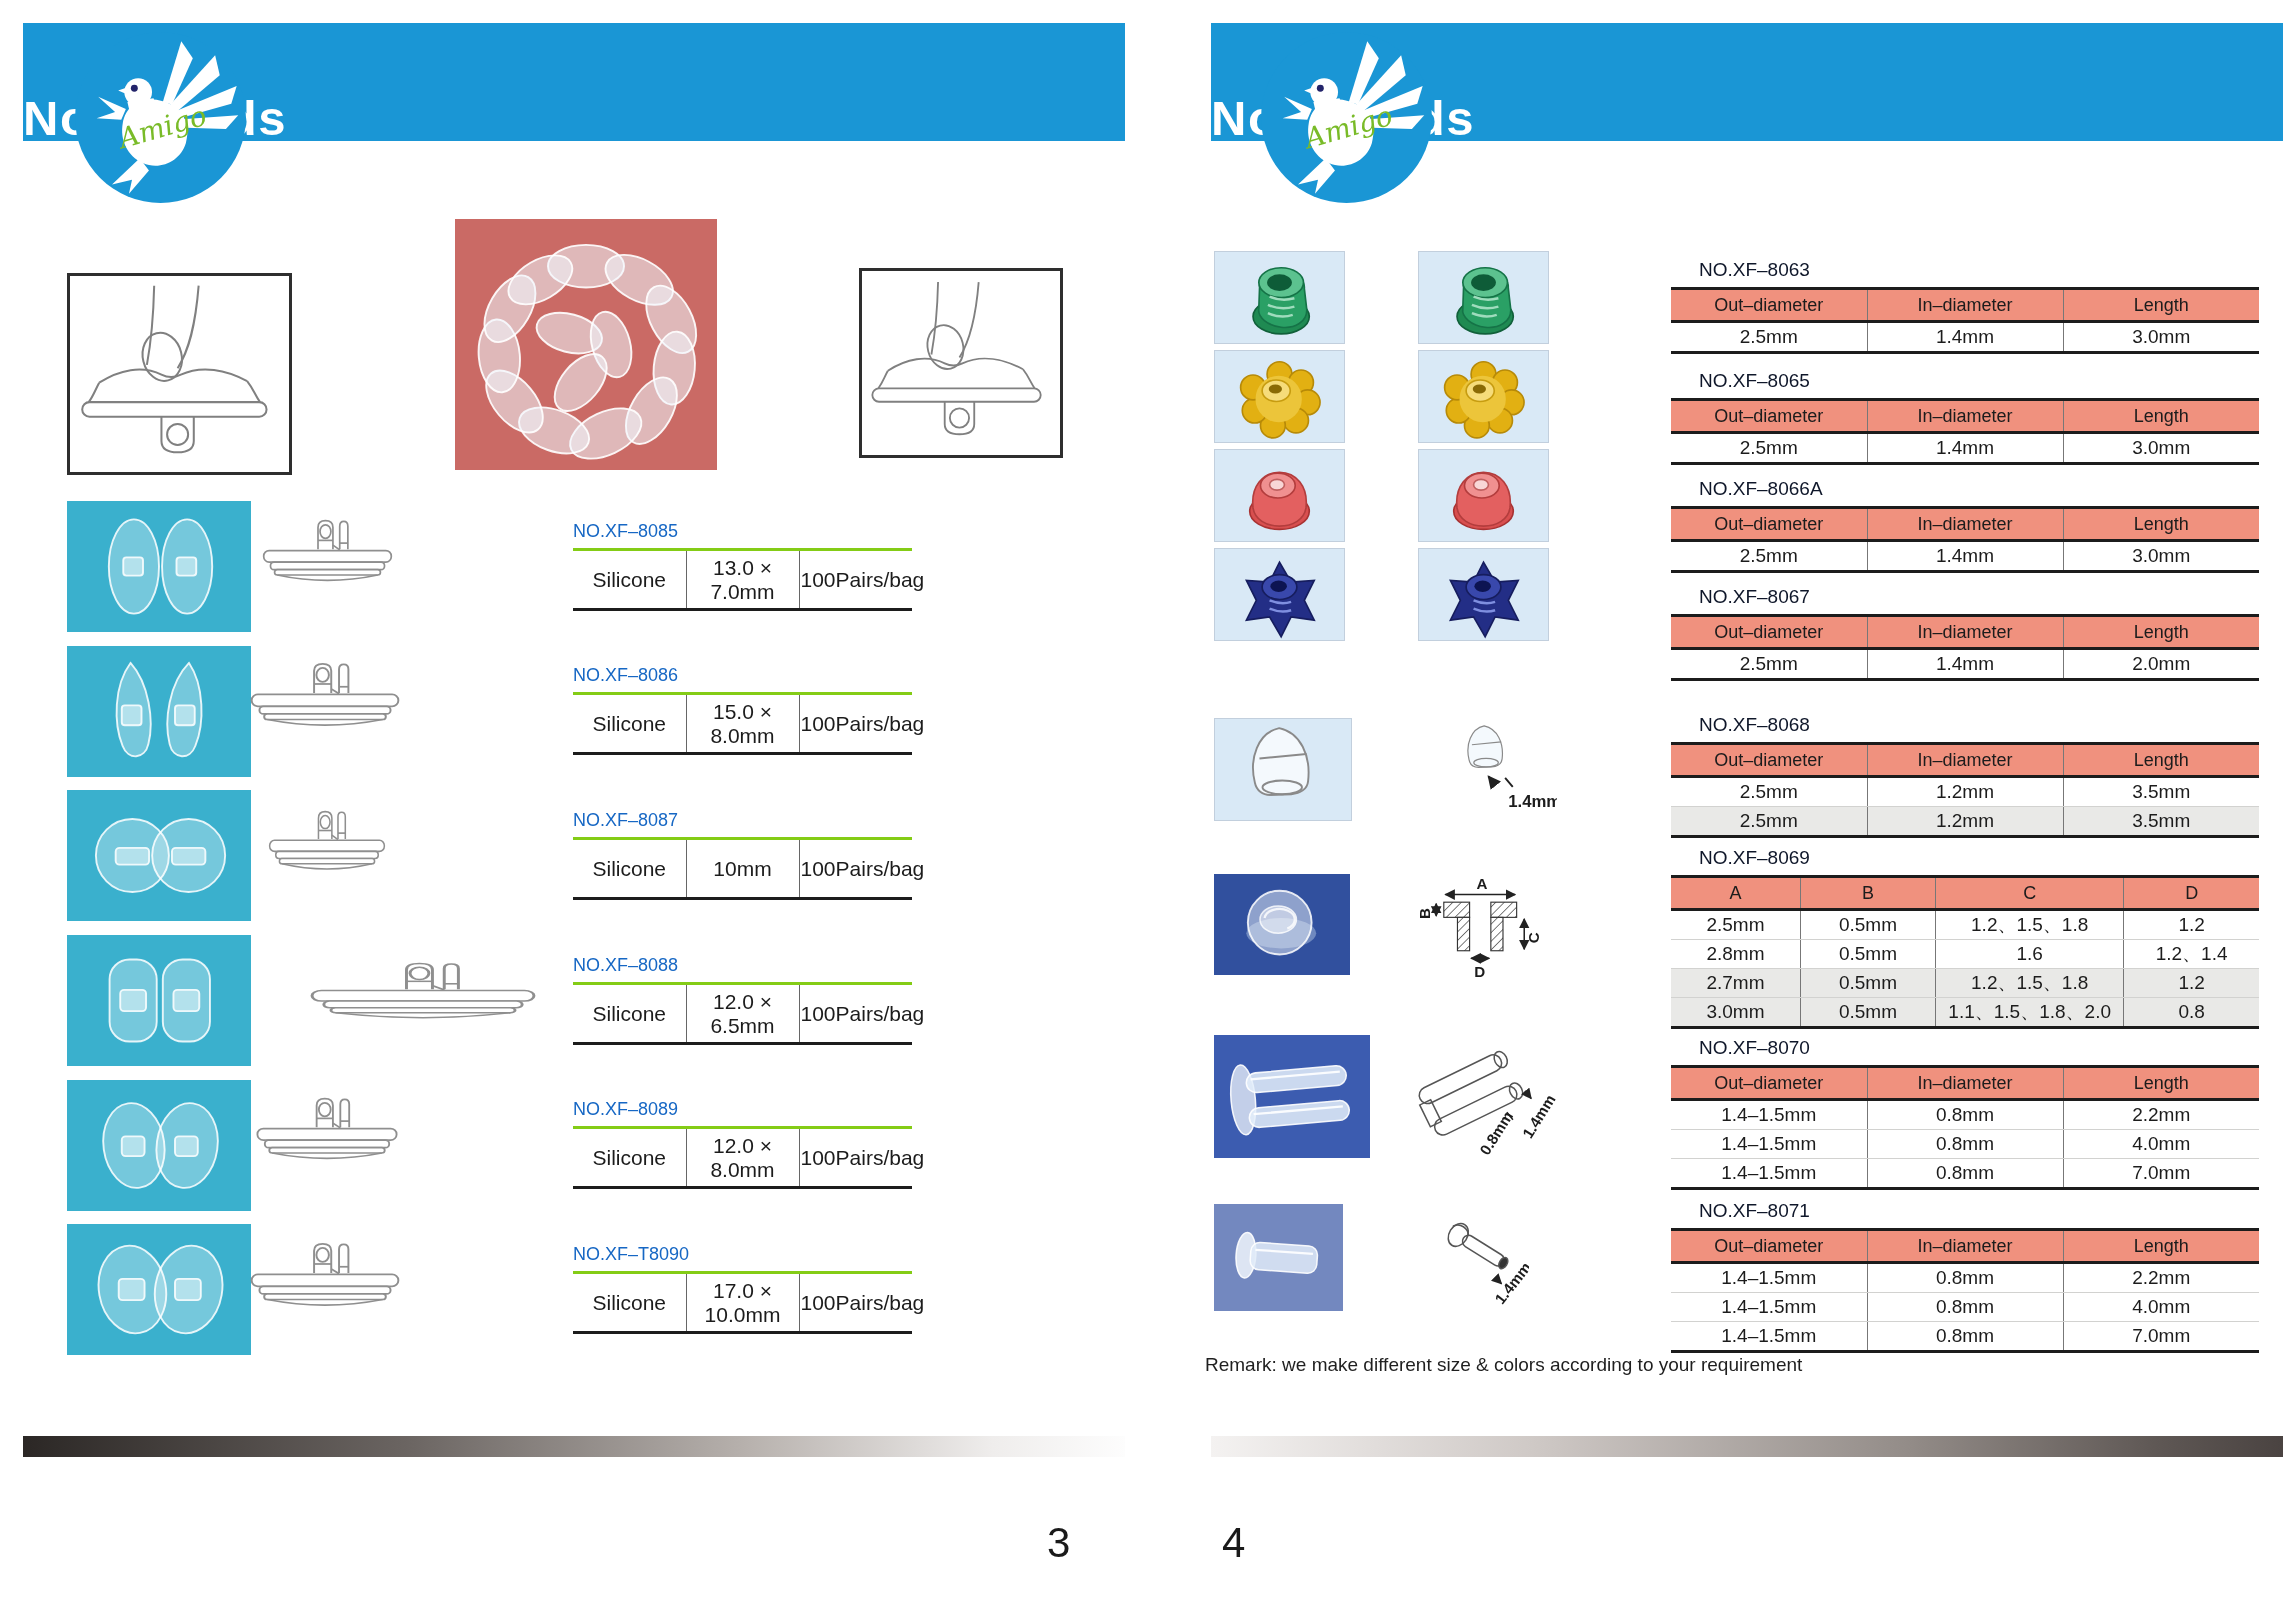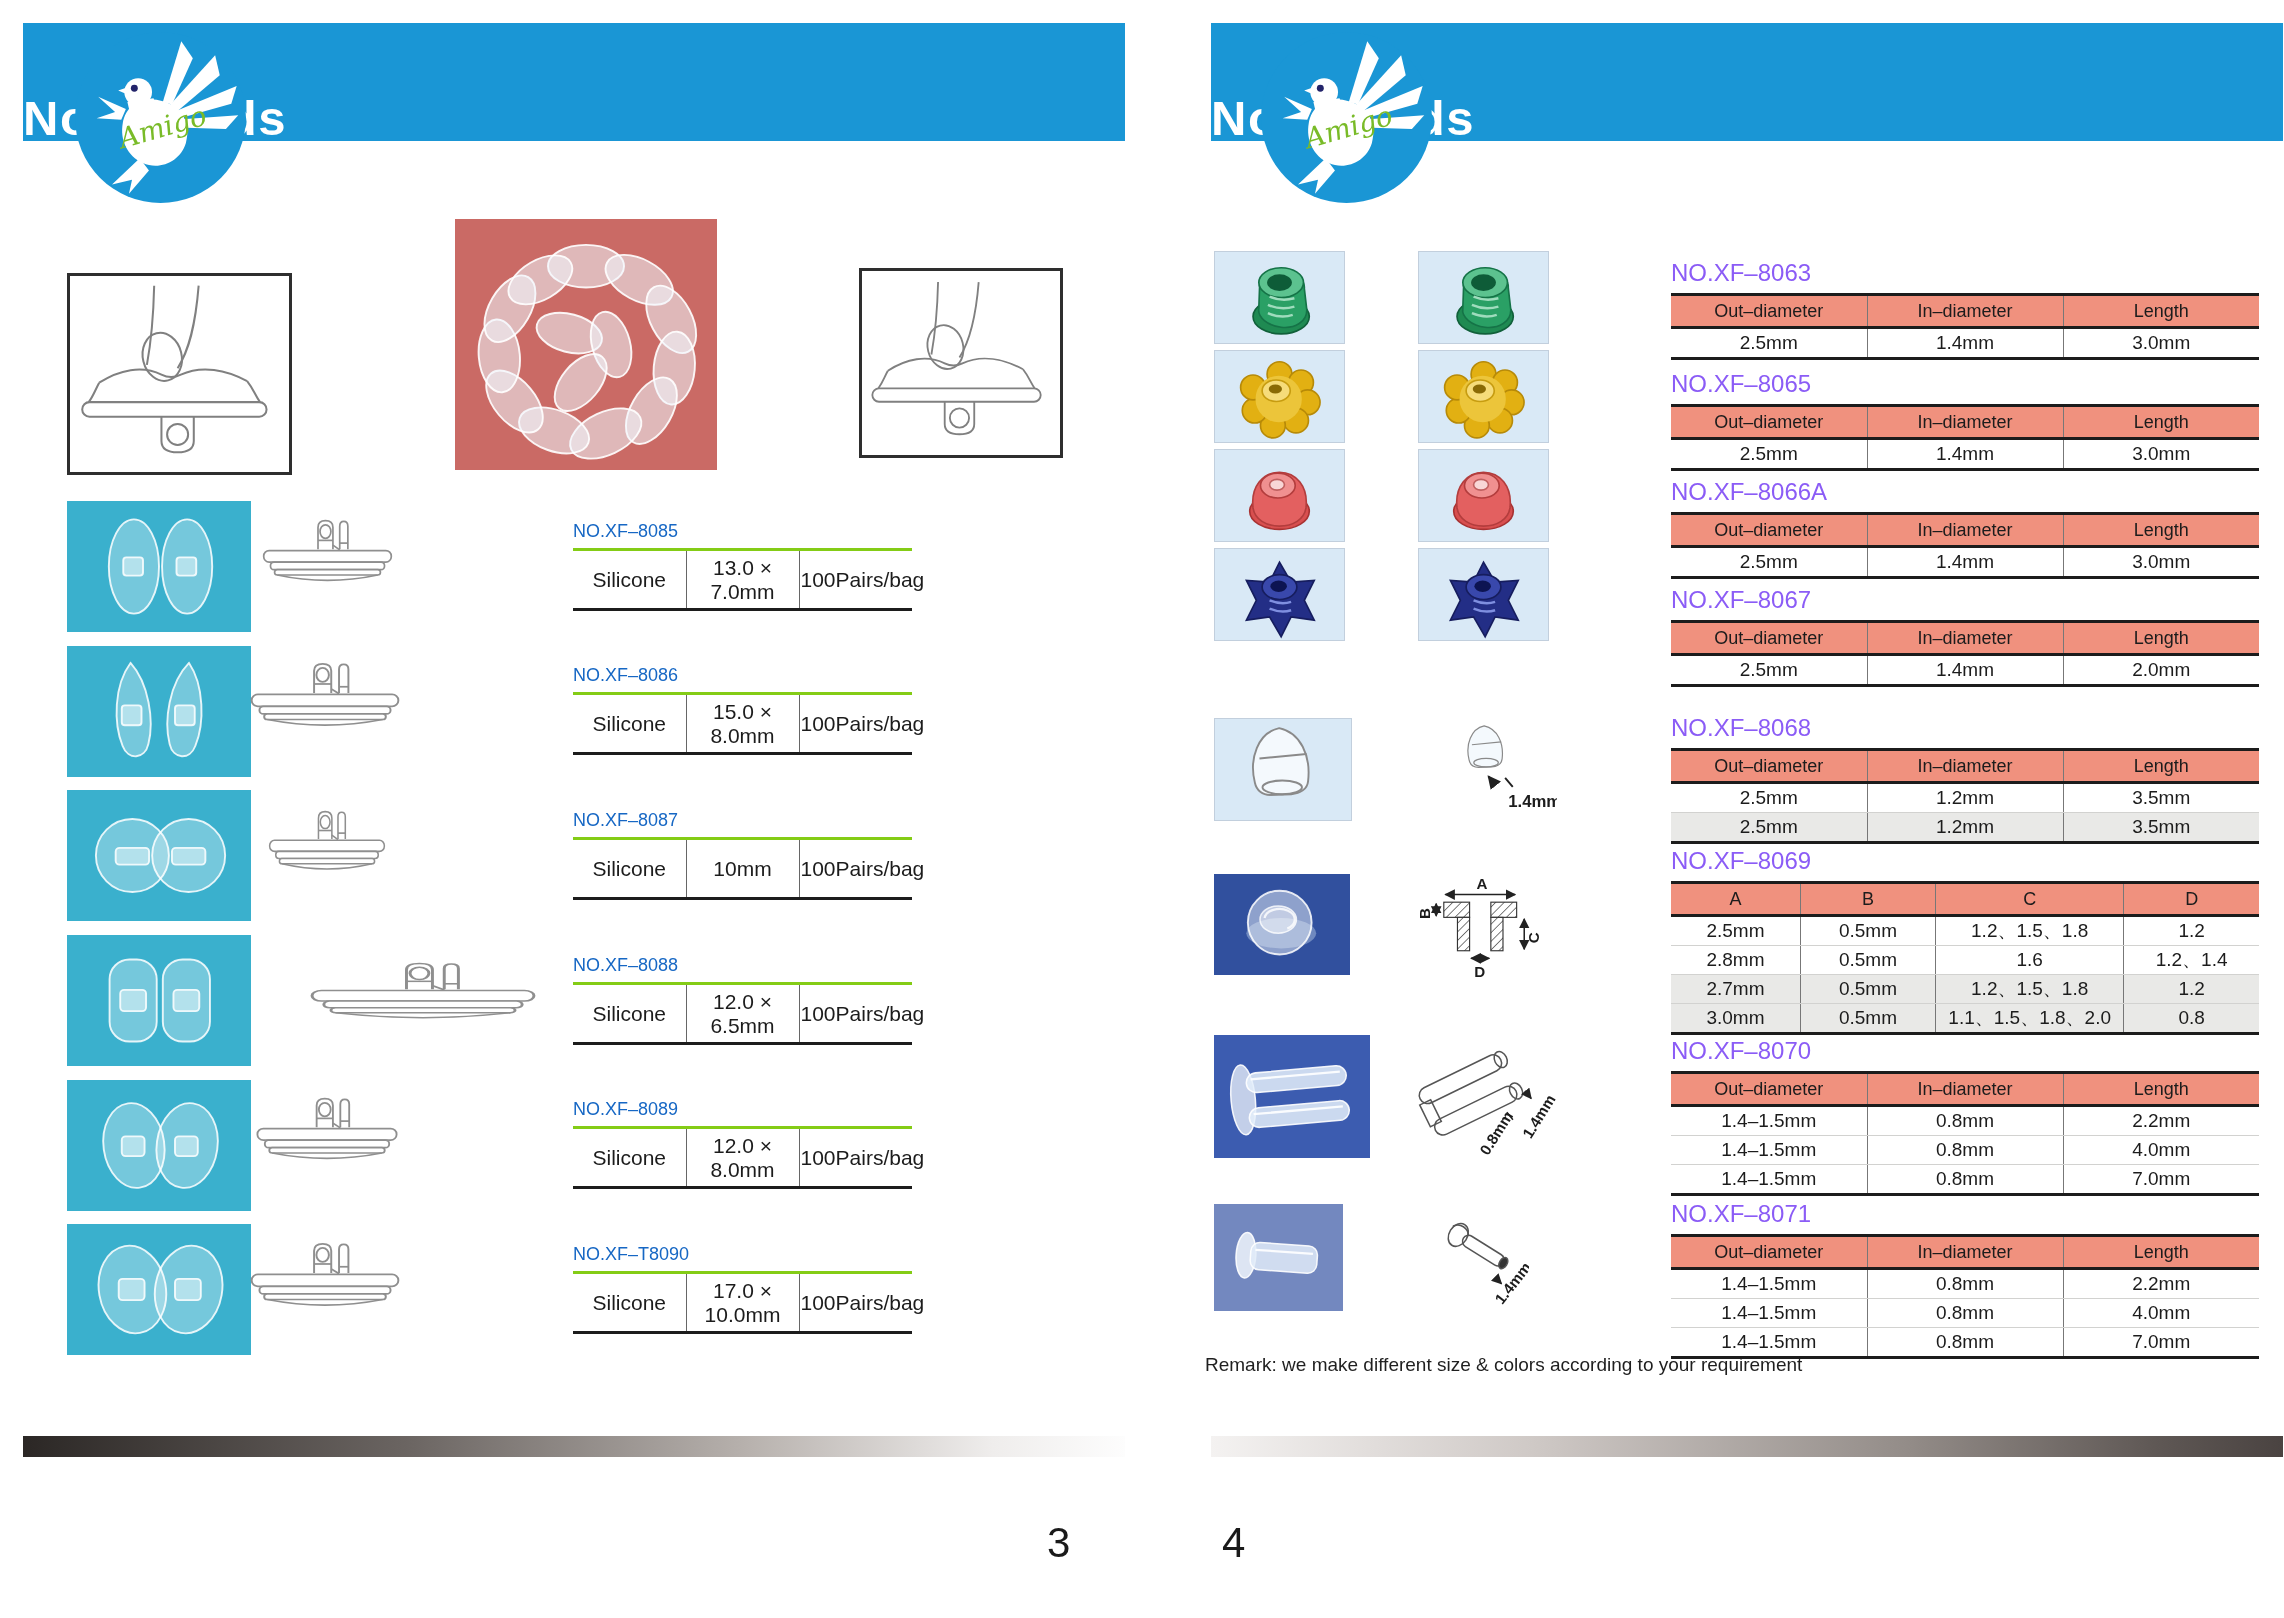--- a/index.html
+++ b/index.html
@@ -16,21 +16,21 @@
   .ibox{border:3px solid #2e2e2e;background:#ffffff;}
   
   .photo-red{background:#ca6a65;}
   .photo-cyan{background:#3ab0cd;}
   .photo-lblue{background:#d9e9f6;border:0.8px solid #c2cfdd;}
   .photo-dblue{background:#31509e;}
   .photo-mblue{background:#3c5cb0;}
   .photo-gblue{background:#7388bf;}
   
   .code{color:#1667c4;font-size:18px;font-weight:400;}
-  .rcode{color:#8b5cf6;font-size:24px;margin-bottom:6px;}
+  .rcode{color:#0f172a;font-size:19px;margin-bottom:6px;margin-left:28px;}
   
   .lspec{width:339px;border-collapse:collapse;border-top:3px solid #84cc16;
          border-bottom:3px solid #1c1c1c;table-layout:fixed;}
   .lspec td{height:55px;text-align:center;font-size:21px;color:#1c1c1c;
             border-left:1.5px solid #666;background:#fff;}
   .lspec td:first-child{border-left:none;}
   
   .rspec{width:588px;border-collapse:collapse;border-top:3.8px solid #1c1c1c;
          border-bottom:3.8px solid #1c1c1c;table-layout:fixed;}
   .rspec td{text-align:center;font-size:19px;color:#1c1c1c;height:26px;

